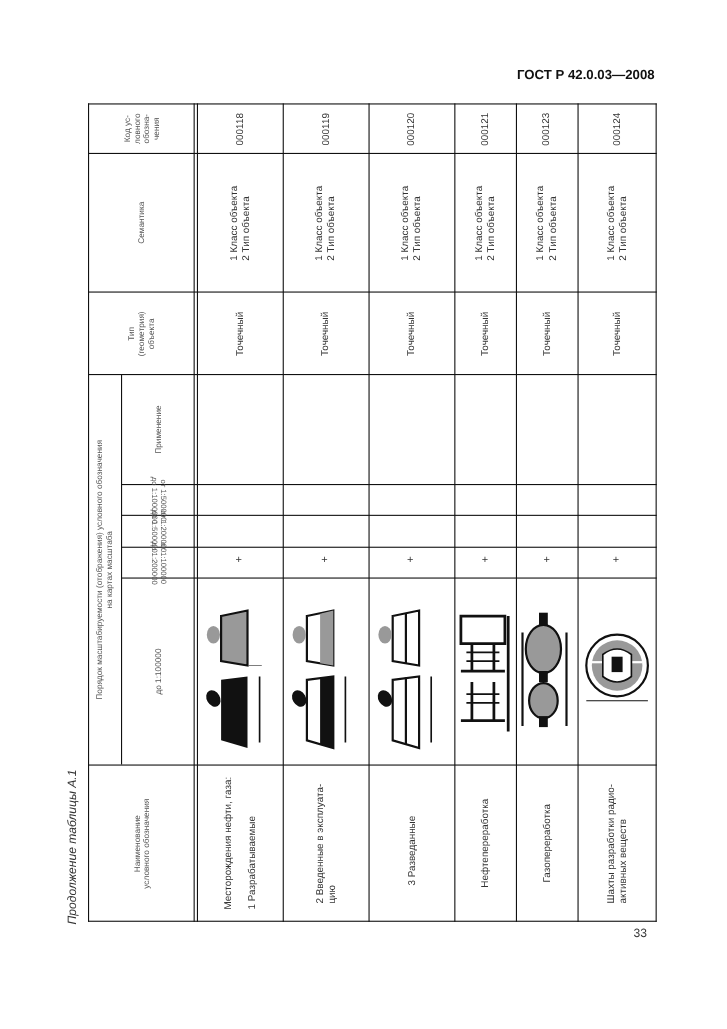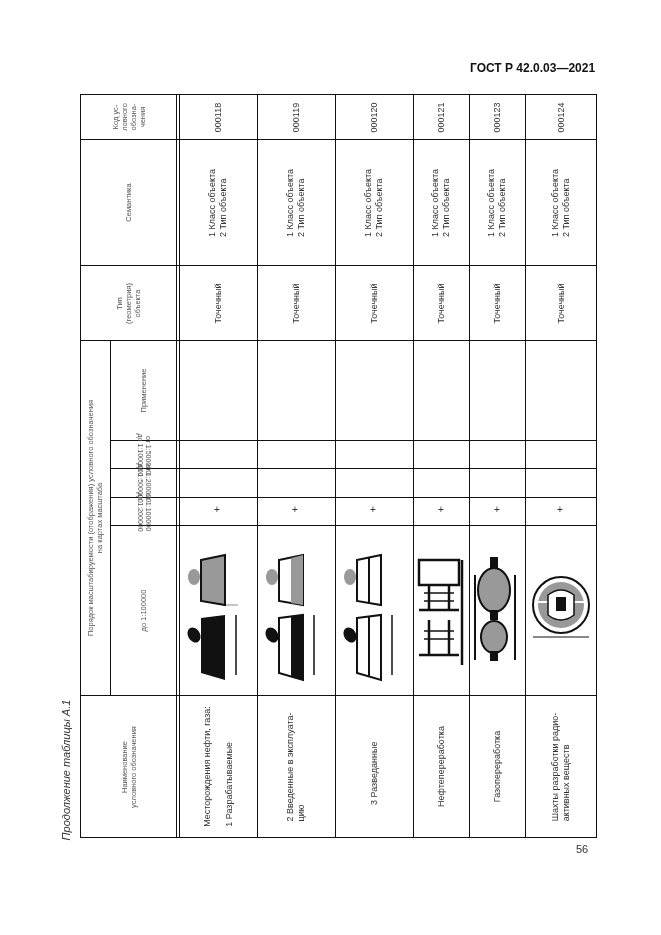--- a/index.html
+++ b/index.html
@@ -13,22 +13,22 @@
   .rot { transform:rotate(-90deg); white-space:nowrap; text-align:center; }
   .rot180 { transform:rotate(90deg); white-space:nowrap; text-align:center; }
   .small { font-size:7.5px; color:#555; line-height:9px; }
   .cell { font-size:9px; color:#333; line-height:11px; }
   .plus { position:absolute; font-size:10px; color:#333; }
   svg { display:block; }
 </style>
 </head>
 <body>
 
-<div class="hdr">ГОСТ Р 42.0.03—2021</div>
-<div class="pagenum">56</div>
+<div class="hdr">ГОСТ Р 42.0.03—2008</div>
+<div class="pagenum">33</div>
 <div class="vt" style="left:58px;top:700px;width:16px;height:140px;">
   <div class="rot" style="font-size:11px;font-style:italic;color:#333;">Продолжение таблицы А.1</div>
 </div>
 
 <div>
 
   <div class="line" style="left:80px;top:94px;width:517px;height:1px;"></div>
   <div class="line" style="left:80px;top:837px;width:517px;height:1px;"></div>
   <div class="line" style="left:80px;top:94px;width:1px;height:744px;"></div>
   <div class="line" style="left:596px;top:94px;width:1px;height:744px;"></div>

